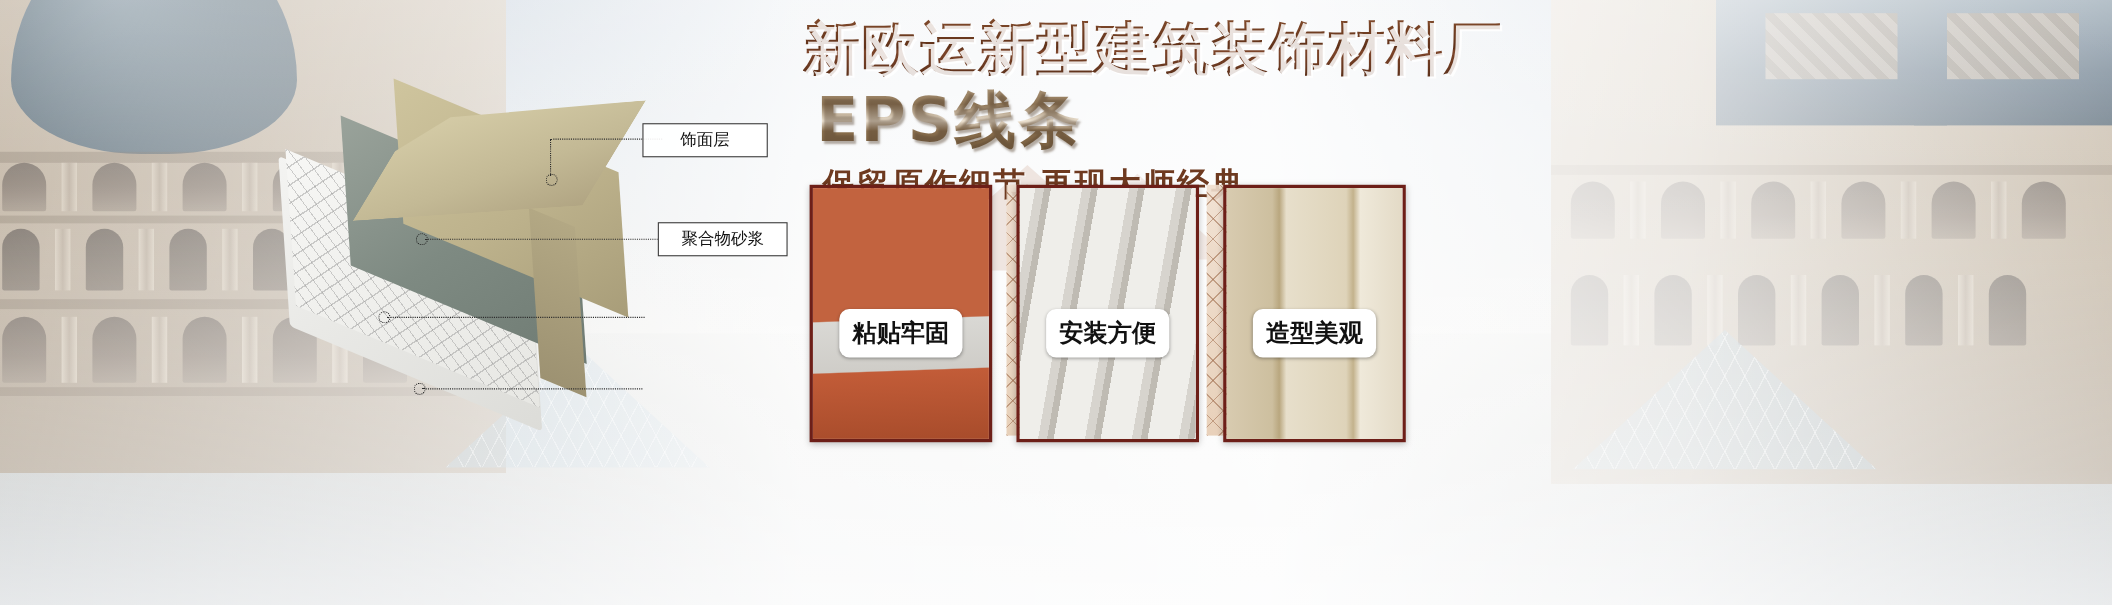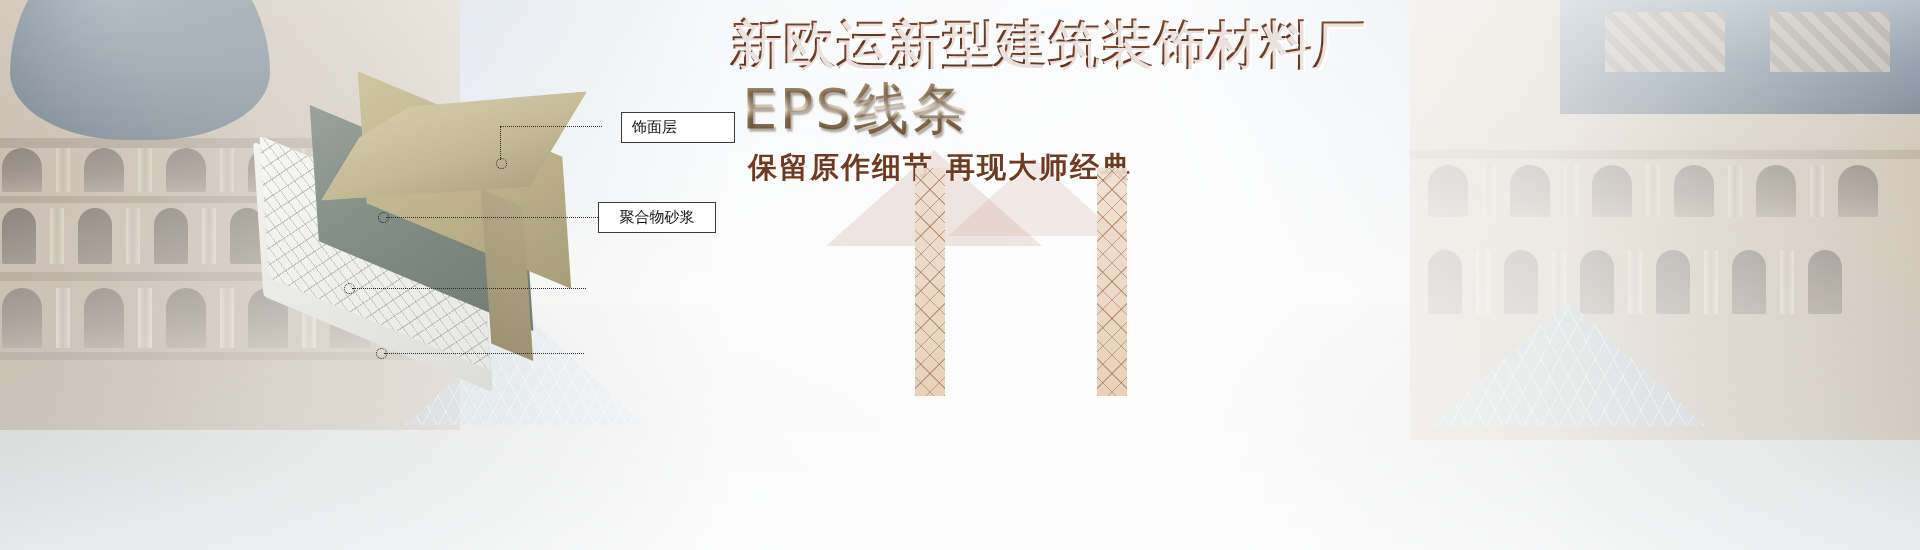--- a/index.html
+++ b/index.html
@@ -184,21 +184,21 @@
     font-size:52px;font-weight:bold;letter-spacing:1px;
     color:#6b3b22;
     font-family:"DejaVu Sans","Liberation Sans",sans-serif;
     background:linear-gradient(180deg,#8a5130 0%,#5e3018 48%,#7d452a 52%,#4d2713 100%);
     -webkit-background-clip:text;background-clip:text;color:transparent;
     text-shadow:2px 2px 0 rgba(255,255,255,.85);
     white-space:nowrap;
   }
   .title-eps{
     position:absolute;left:42px;top:72px;
-    font-size:56px;font-weight:normal;letter-spacing:2px;
+    font-size:56px;font-weight:bold;letter-spacing:2px;
     font-family:"DejaVu Sans","Liberation Sans",sans-serif;
     background:linear-gradient(180deg,#b9a489 0%,#8e7556 30%,#f0e6d6 50%,#8a6f4e 62%,#6b5336 100%);
     -webkit-background-clip:text;background-clip:text;color:transparent;
     text-shadow:2px 3px 2px rgba(90,70,50,.45);
     white-space:nowrap;
   }
   .title-sub{
     position:absolute;left:48px;top:148px;
     font-size:29px;font-weight:bold;letter-spacing:2px;
     color:#6e3a20;
@@ -386,21 +386,21 @@
       <div class="layer lay-mortar"></div>
       <div class="layer lay-finish"></div>
       <div class="blk-edge"></div>
       <div class="finish-top"></div>
     </div>
   </div>
 
   <div class="dot-marker" style="left:496px;top:158px;"></div>
   <div class="leader-v" style="left:500px;top:126px;height:34px;"></div>
   <div class="leader" style="left:500px;top:126px;width:102px;"></div>
-  <div class="callout" style="left:621px;top:112px;width:92px;text-align:left;">饰面层</div>
+  <div class="callout" style="left:584px;top:112px;width:92px;text-align:center;">饰面层</div>
 
   <div class="dot-marker" style="left:378px;top:212px;"></div>
   <div class="leader" style="left:386px;top:217px;width:212px;"></div>
   <div class="callout" style="left:598px;top:202px;width:96px;text-align:center;">聚合物砂浆</div>
 
   <div class="dot-marker" style="left:344px;top:283px;"></div>
   <div class="leader" style="left:352px;top:288px;width:234px;"></div>
 
   <div class="dot-marker" style="left:376px;top:348px;"></div>
   <div class="leader" style="left:384px;top:353px;width:200px;"></div>
@@ -410,18 +410,32 @@
     <div class="deco-pyr"></div>
     <div class="deco-pyr2"></div>
 
     <div class="title-main">新欧运新型建筑装饰材料厂</div>
     <div class="title-eps">EPS线条</div>
     <div class="title-sub">保留原作细节 再现大师经典</div>
 
     <div class="lattice" style="left:215px;"></div>
     <div class="lattice" style="left:397px;"></div>
 
+    <div class="cards">
+      <div class="card">
+        <div class="photo ph-1"></div>
+        <div class="card-badge">粘贴牢固</div>
+      </div>
+      <div class="card">
+        <div class="photo ph-2"></div>
+        <div class="card-badge">安装方便</div>
+      </div>
+      <div class="card">
+        <div class="photo ph-3"></div>
+        <div class="card-badge">造型美观</div>
+      </div>
+    </div>
 
     <div class="hotline">
     </div>
 
   </div>
 </div>
 
 </body></html>

